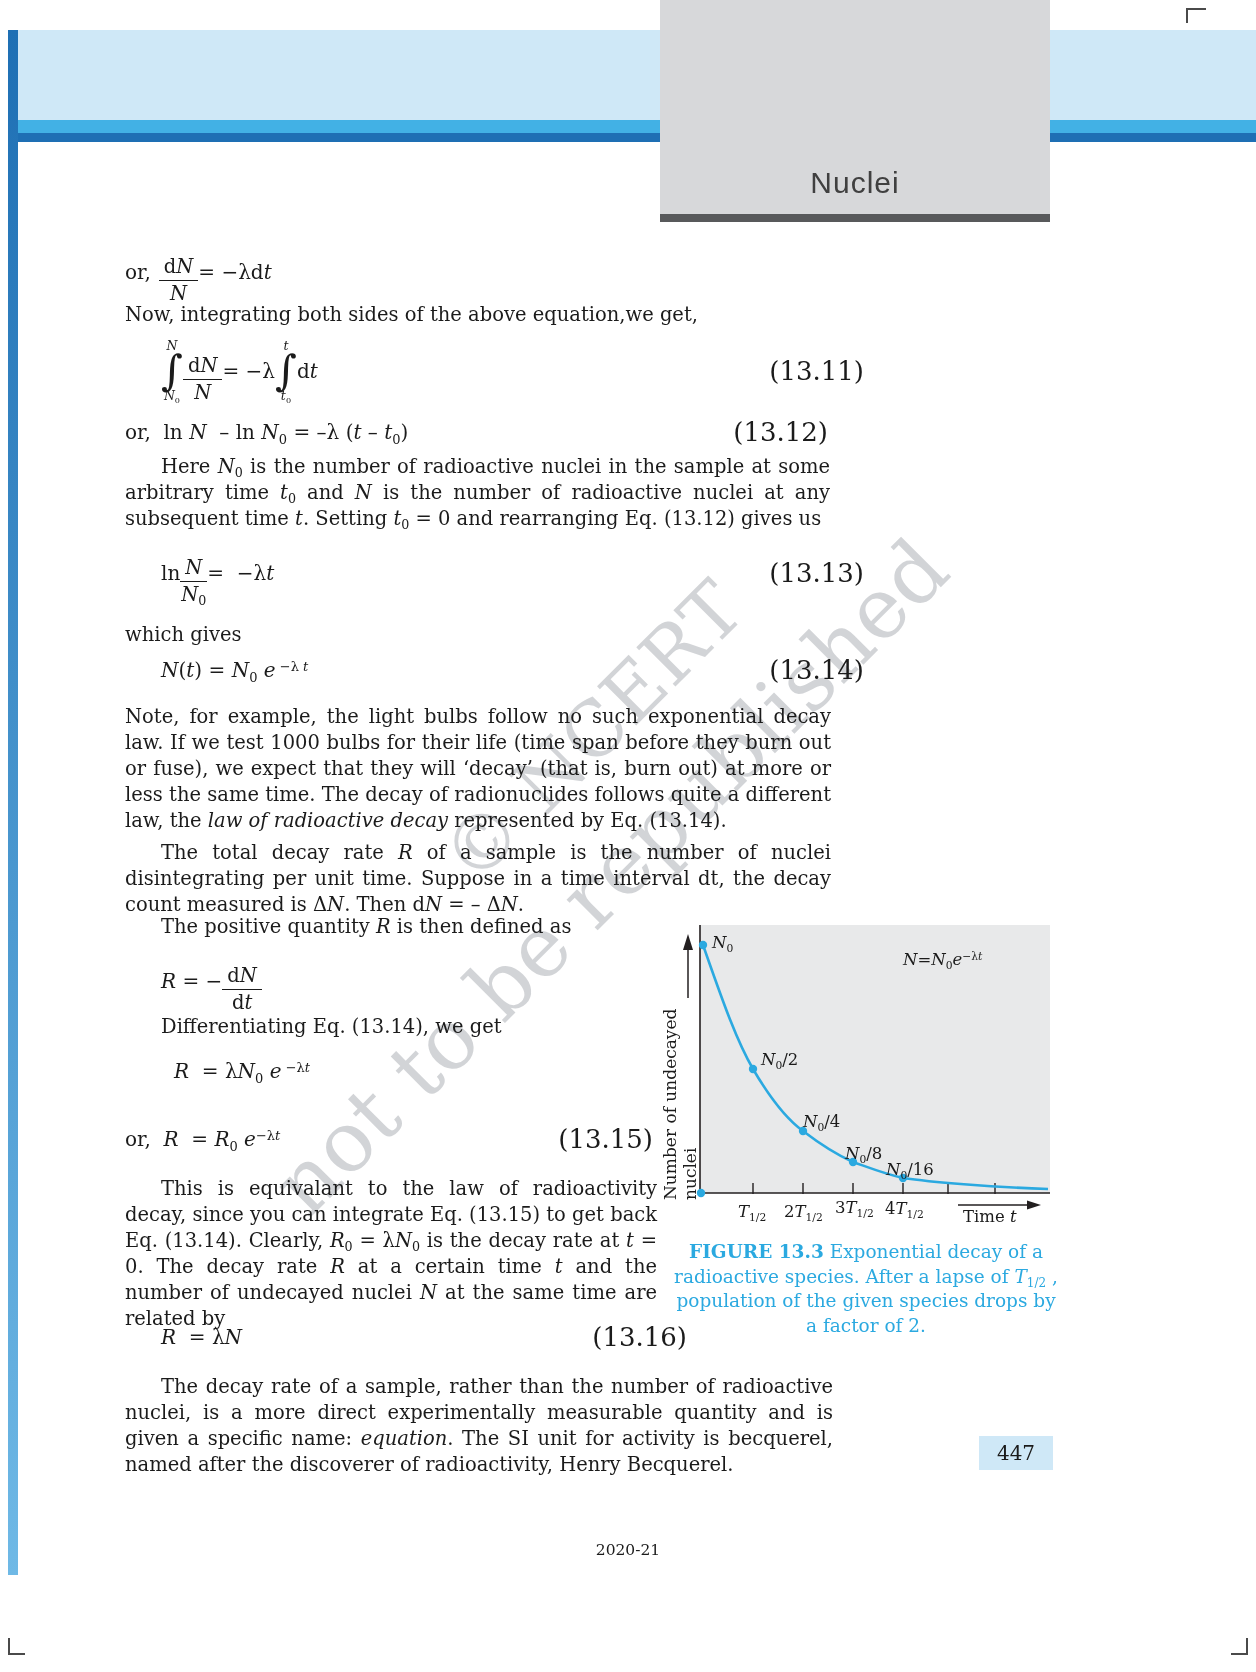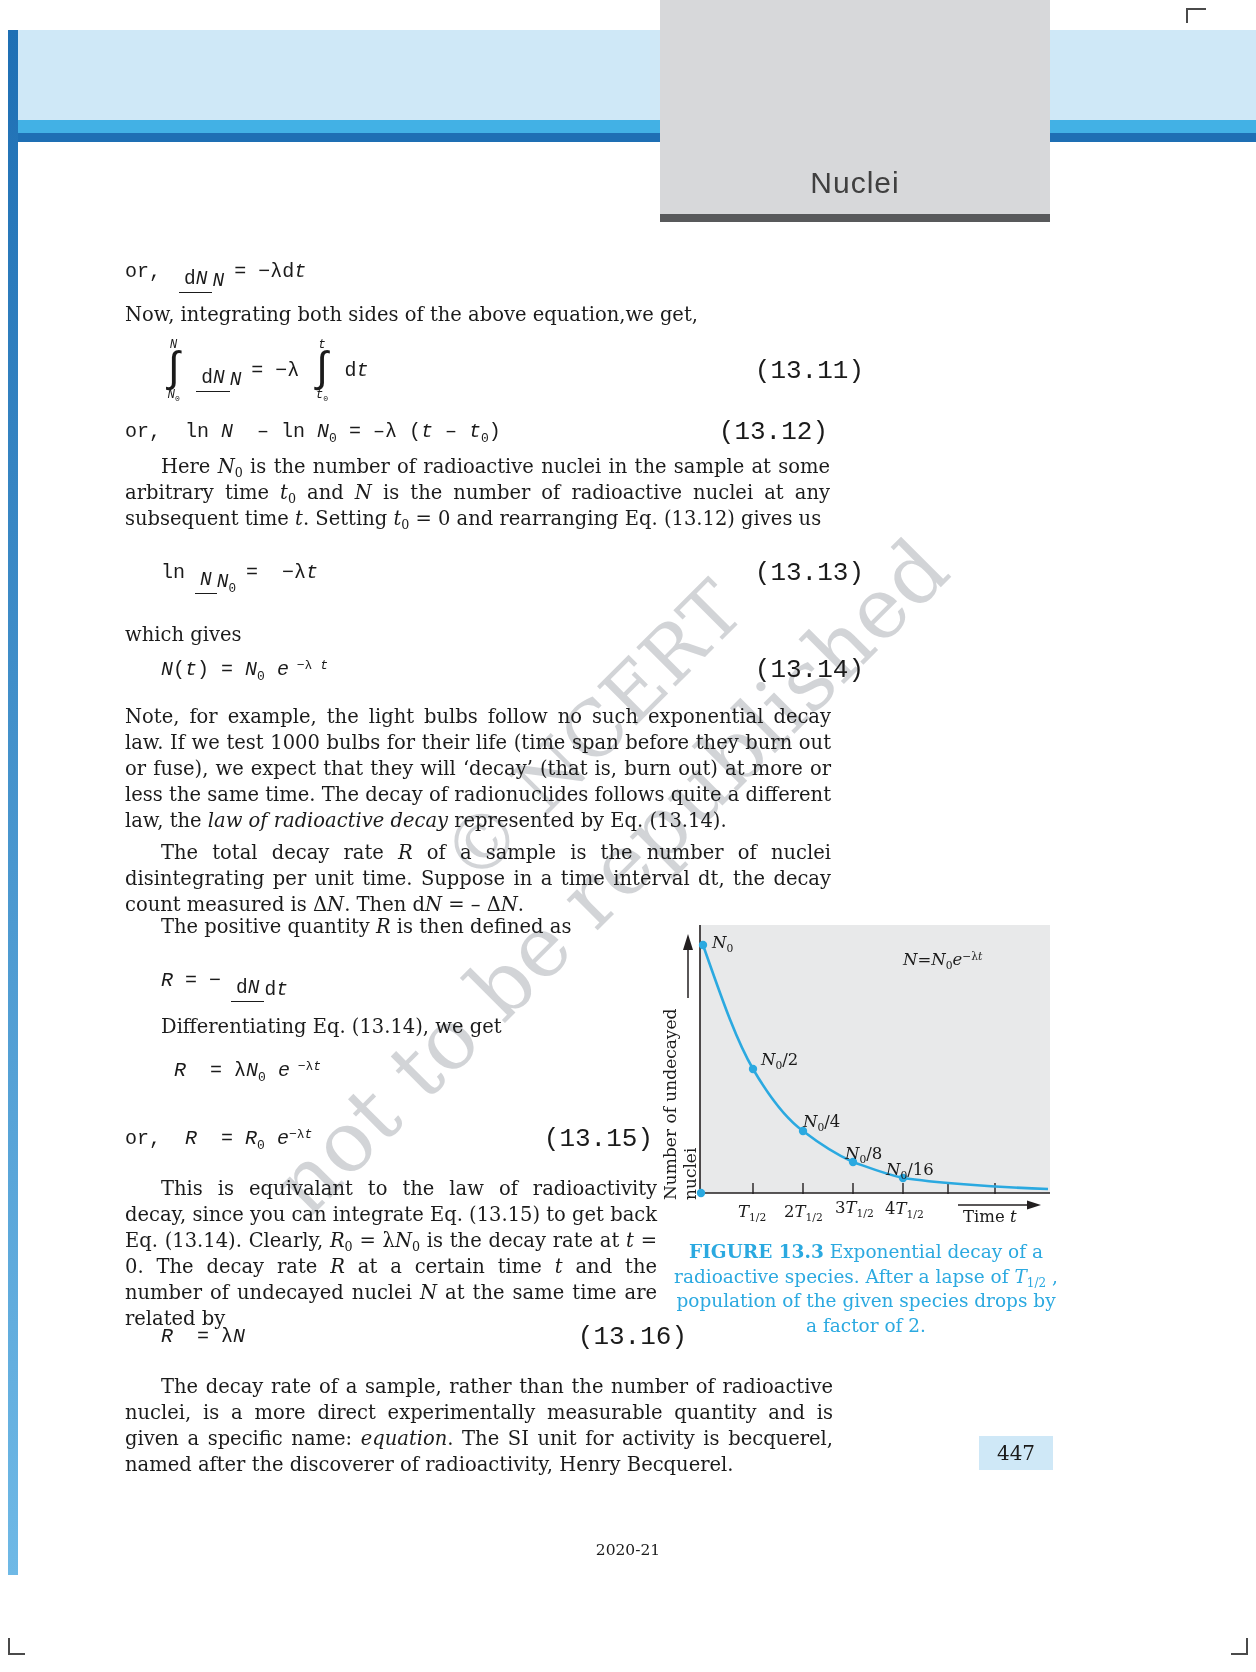--- a/index.html
+++ b/index.html
@@ -22,23 +22,23 @@
   
   .wm{position:absolute;font-family:"DejaVu Serif",serif;color:rgba(105,113,121,0.30);
       transform:rotate(-45deg);white-space:nowrap;text-align:center;}
   .wm1{left:400px;top:690px;width:380px;font-size:76px;}
   .wm2{left:95px;top:828px;width:1030px;font-size:84px;}
   
   .blk{position:absolute;font-size:19.5px;line-height:26px;}
   .para{text-align:justify;}
   .indent{text-indent:36px;}
   .padind{padding-left:36px;}
-  .eq{display:flex;align-items:center;gap:10px;font-size:20px;white-space:pre-wrap;font-family:Liberation Mono, monospace;}
+  .eq{display:flex;align-items:center;font-size:20px;white-space:pre-wrap;}
   .eqnum{position:absolute;right:2px;top:50%;transform:translateY(-50%);font-size:26px;}
-  .frac{display:inline-flex;flex-direction:row;align-items:center;line-height:1.15;font-size:19.5px;margin-top:17px;}
+  .frac{display:inline-flex;flex-direction:column;align-items:center;line-height:1.15;font-size:19.5px;margin-top:17px;}
   .frac .num{padding:0 5px 2px;border-bottom:1.5px solid #1b1b1b;}
   .frac .den{padding-top:2px;}
   .bigint{display:inline-flex;flex-direction:column;align-items:center;line-height:1;}
   .bigint .isym{font-size:42px;line-height:.85;}
   .bigint .lim{font-size:12.5px;line-height:1.1;}
   sub{font-size:65%;position:relative;top:.35em;vertical-align:baseline;line-height:0;}
   sup{font-size:65%;position:relative;top:-.45em;vertical-align:baseline;line-height:0;}
   #b1{top:244px;left:125px;width:705px;height:56px;}
   #b2{top:302px;left:125px;width:705px;}
   #b3{top:336px;left:125px;width:705px;height:70px;}

